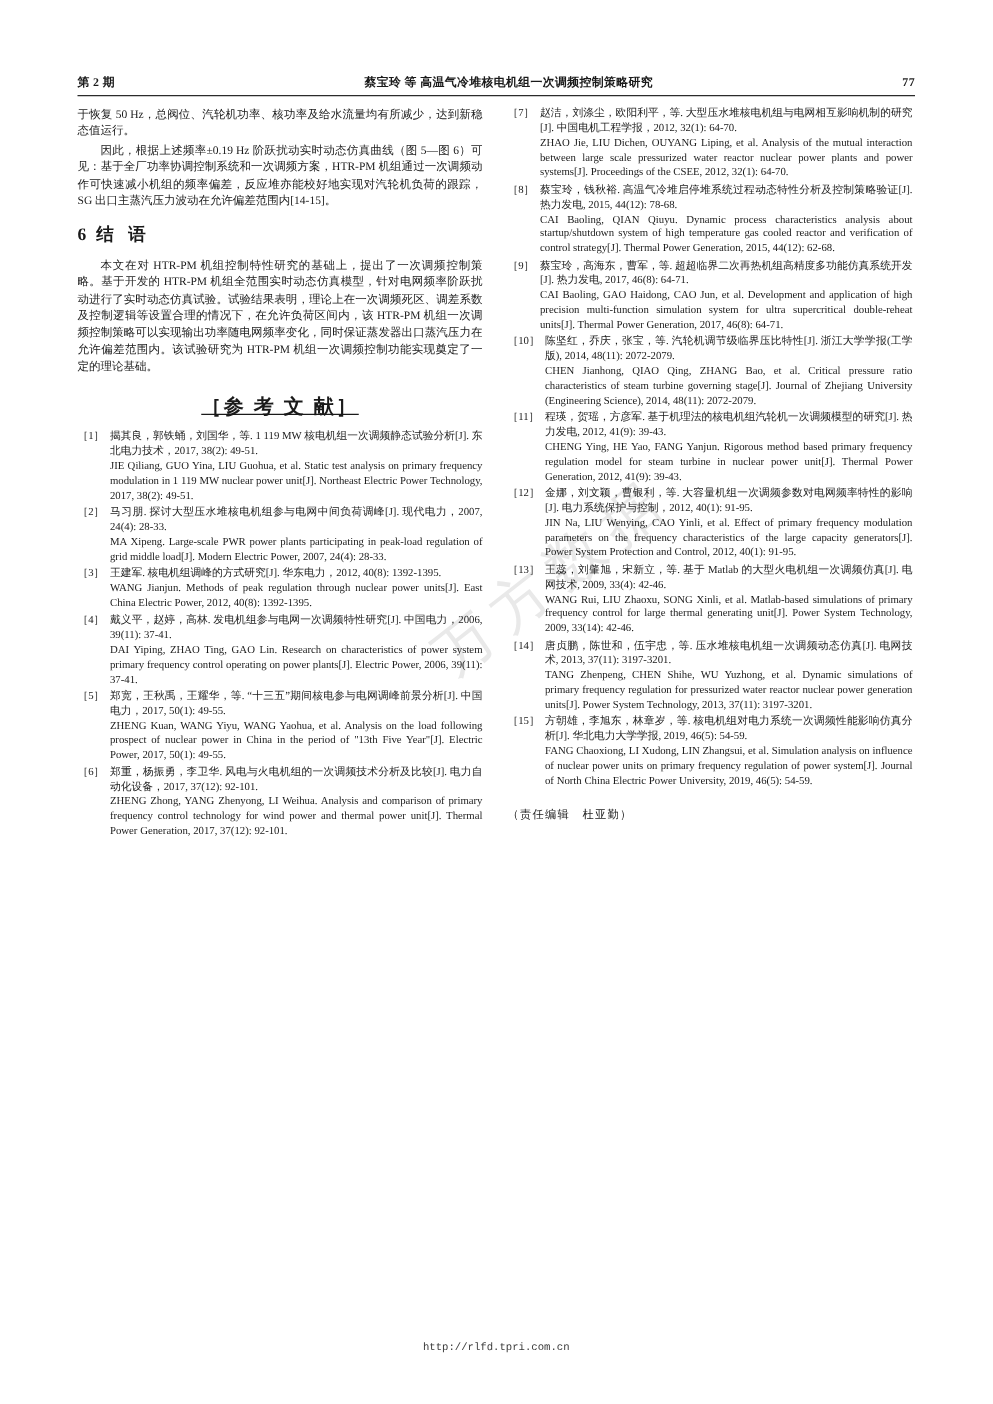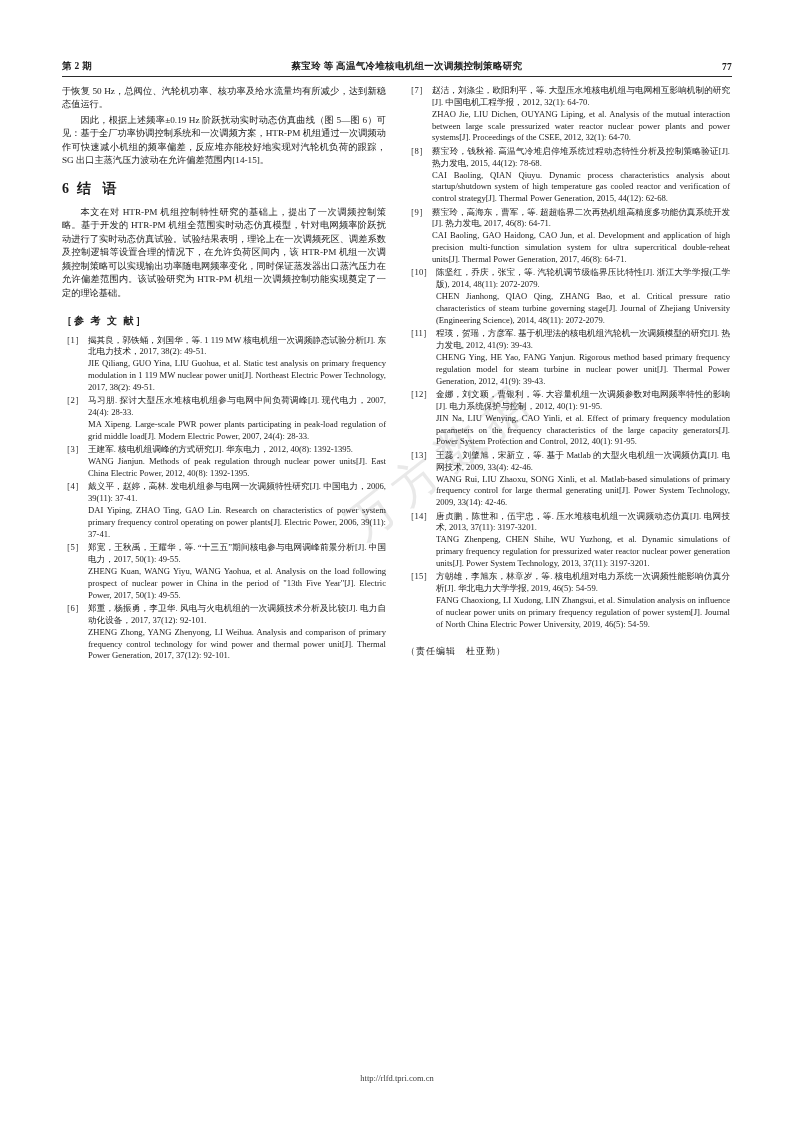--- a/index.html
+++ b/index.html
@@ -49,24 +49,26 @@
   p { margin:0 0 2px 0; }
   .indent { text-indent:2em; }
   .sec-title {
     font-size:14px;
     font-weight:bold;
     margin:11px 0 7px 0;
     letter-spacing:4px;
   }
   .sec-title .num { letter-spacing:0; margin-right:8px; }
   .ref-head {
+    text-align:center;
     font-weight:bold;
-    font-size:10px;
+    font-size:16px;
     letter-spacing:2px;
     margin:14px 0 6px 0;
+    text-decoration:underline;
   }
   .ref {
     display:flex;
     margin-bottom:1.5px;
     font-size:8.6px;
     line-height:1.38;
   }
   .ref .idx {
     width:26px;
     flex:0 0 26px;
@@ -83,21 +85,21 @@
     letter-spacing:1px;
   }
   
   .footer {
     position:absolute;
     left:0; bottom:40px;
     width:794px;
     text-align:center;
     font-size:8.5px;
     color:#3a3a3a;
-    font-family:Liberation Serif, serif;
+    font-family:Liberation Mono, monospace;
   }
   .footer .url { border-bottom:0px solid transparent; }
   
   .watermark {
     position:absolute;
     left:330px; top:430px;
     font-size:46px;
     color:#e9e9e9;
     transform:rotate(-38deg);
     letter-spacing:10px;

